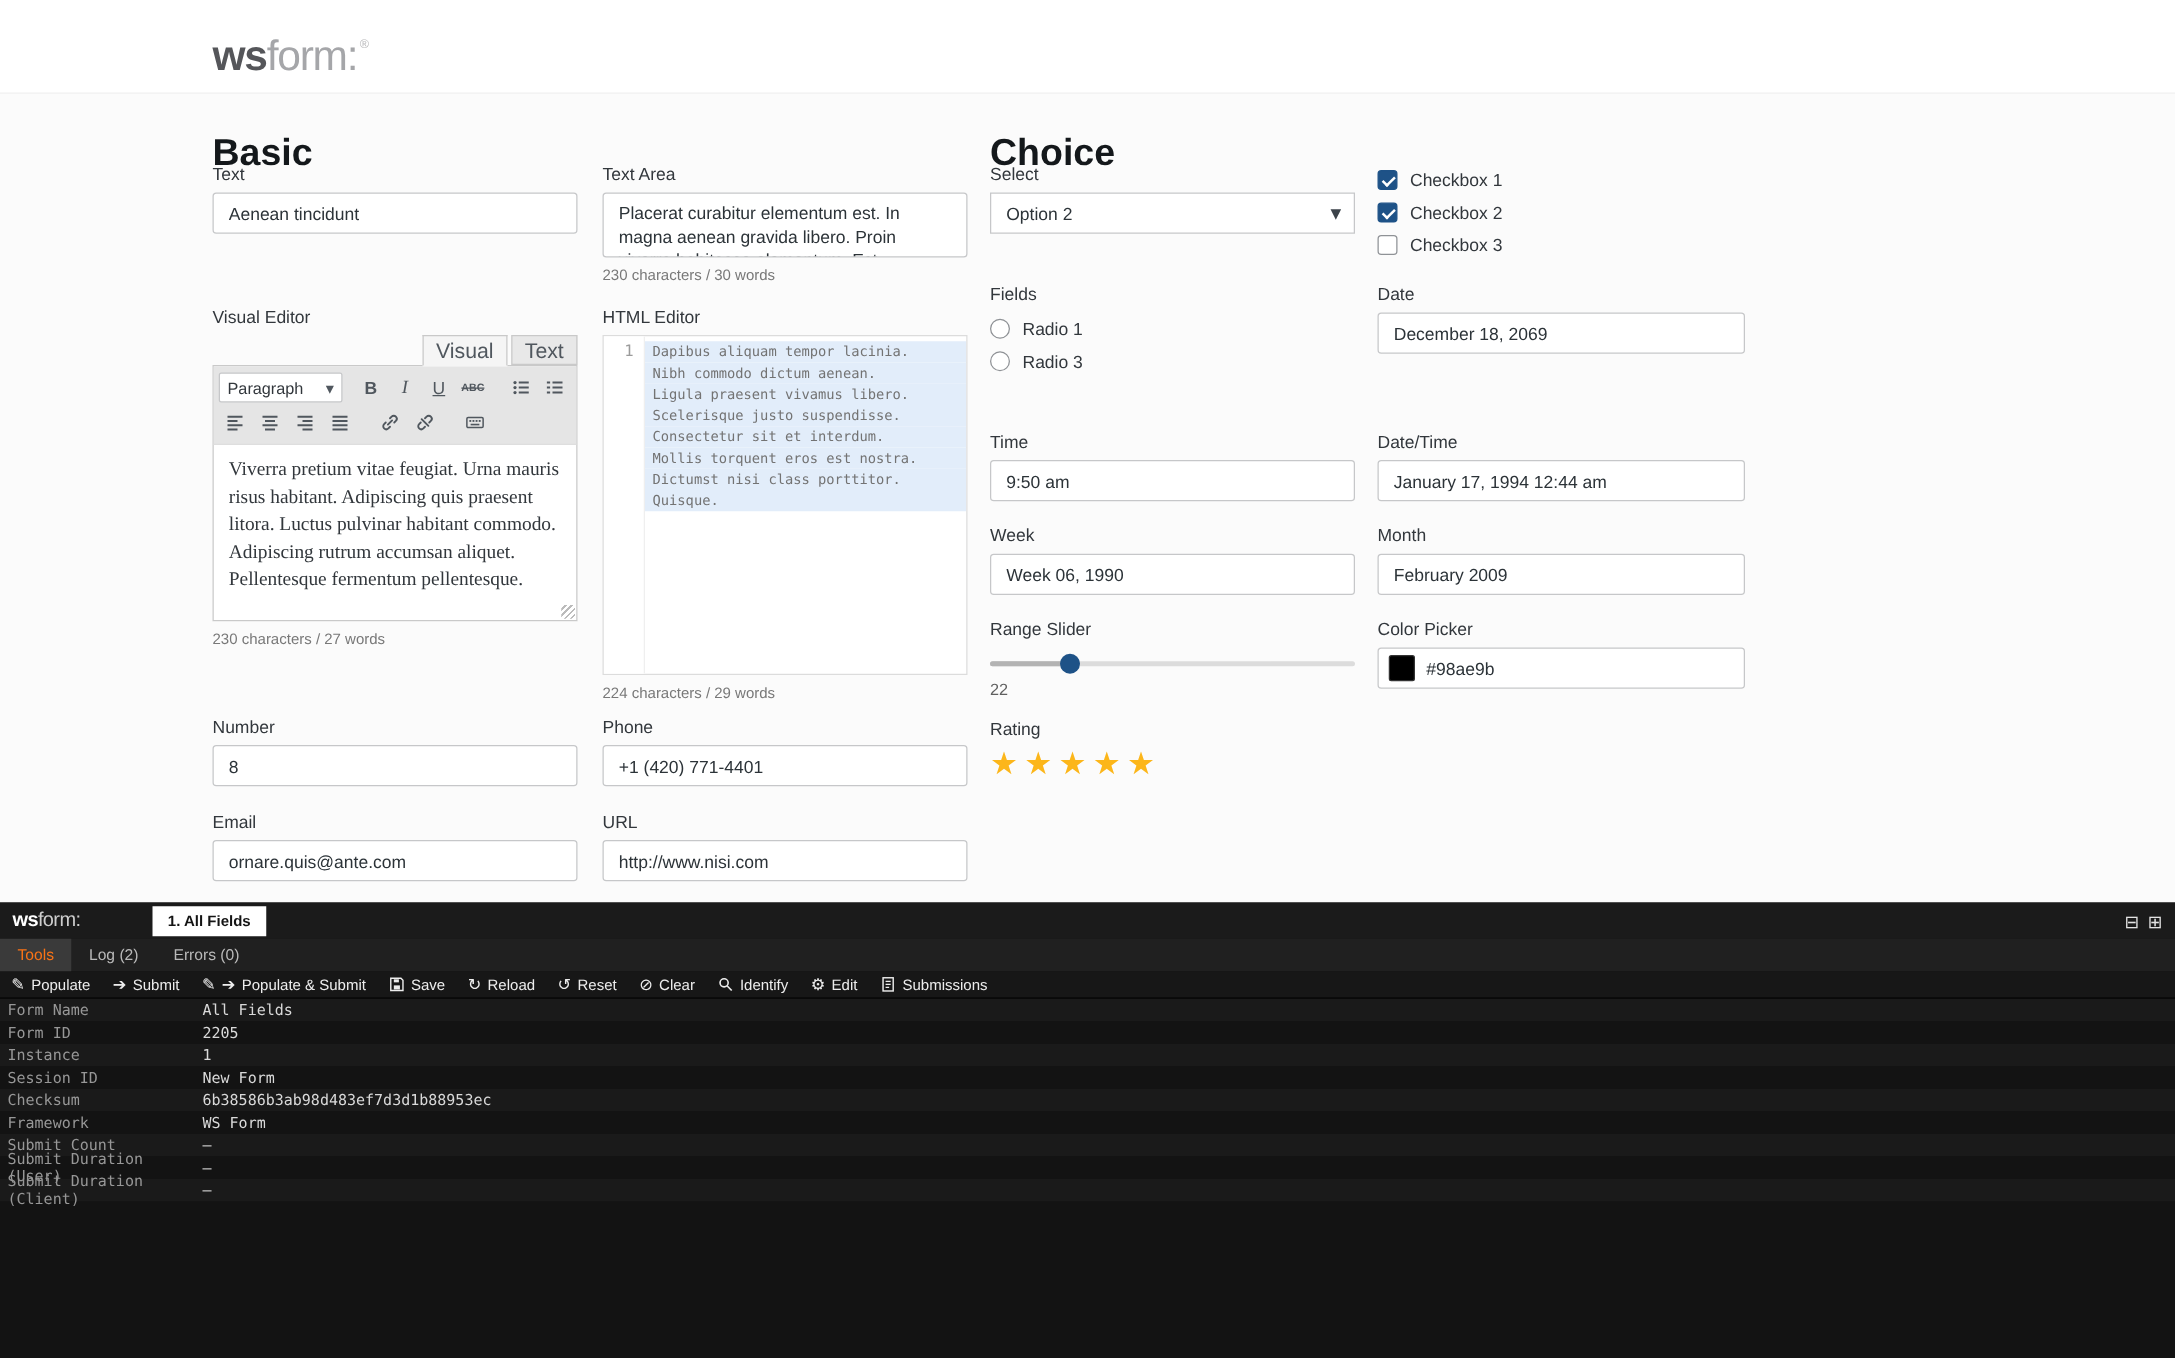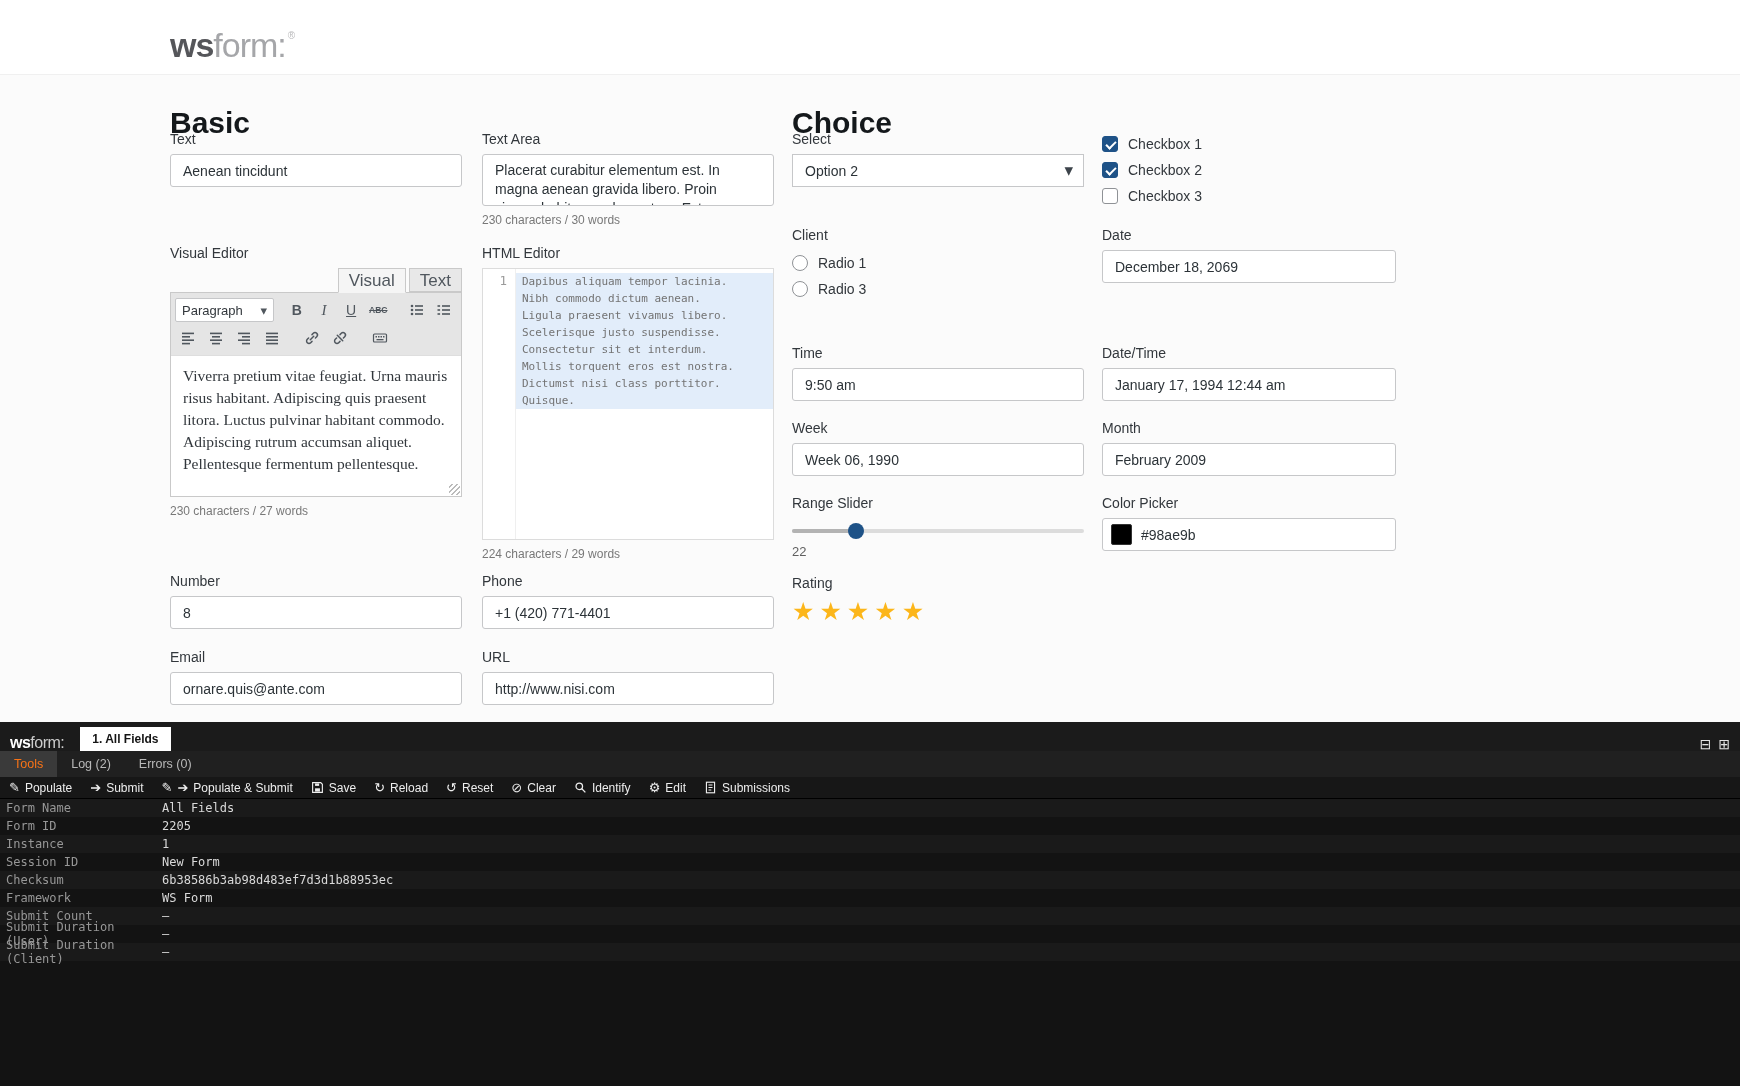--- a/index.html
+++ b/index.html
@@ -83,21 +83,21 @@
 
   
   .code-editor { display:flex; border:1px solid #dcdcdc; background:#fff; height:272px; overflow:hidden; }
   .code-gutter { flex:0 0 33px; border-right:1px solid #efefef; padding:4px 8px 0 0; text-align:right;
                  font-family:"DejaVu Sans Mono", monospace; font-size:12.5px; color:#9b9b9b; background:#fff; }
   .code-lines { flex:1; padding-top:4px; font-family:"DejaVu Sans Mono", monospace; font-size:11px; line-height:17px; color:#737373; }
   .code-line { background:#e2edfa; padding:0 6px; white-space:pre; }
 
   
   .console { position:absolute; left:0; top:722px; width:1740px; height:364px; background:#131313; }
-  .c-header { display:flex; align-items:flex-end; height:29px; background:#1b1b1b; padding:0 10px; }
+  .c-header { display:flex; align-items:center; height:29px; background:#1b1b1b; padding:0 10px;gap:42px; }
   .c-logo { font-size:16px; letter-spacing:-0.5px; line-height:1; }
   .c-lg-ws { font-weight:700; color:#fff; }
   .c-lg-form { font-weight:300; color:#cdcdcd; }
   .c-formtab { margin-left:16px; background:#fff; color:#141414; font-size:12px; font-weight:700; padding:5px 12px; cursor:pointer; }
   .c-winbtns { margin-left:auto; display:flex; gap:7px; color:#e3e3e3; font-size:14px; line-height:1; }
   .c-winbtn { cursor:pointer; }
   .c-tabs { display:flex; height:26px; background:#202020; }
   .c-tab { display:flex; align-items:center; padding:0 14px; font-size:12.5px; color:#b9b9b9; cursor:pointer; }
   .c-tab.active { background:#3a3a3a; color:#f97316; }
   .c-toolbar { display:flex; align-items:center; height:22px; background:#171717; gap:18px; padding:0 9px;
@@ -287,21 +287,21 @@
 
   <div class="fg" style="left:792px;top:131px;">
     <label class="flabel">Select</label>
     <div class="selectbox">
       <span>Option 2</span>
       <span class="sel-arrow">▾</span>
     </div>
   </div>
 
   <div class="fg" style="left:792px;top:227px;">
-    <label class="flabel">Client</label>
+    <label class="flabel">Fields</label>
     <div class="choice-row">
       <span class="rd"></span>
       <span class="choice-lbl">Radio 1</span>
     </div>
     <div class="choice-row">
       <span class="rd"></span>
       <span class="choice-lbl">Radio 3</span>
     </div>
   </div>
 

